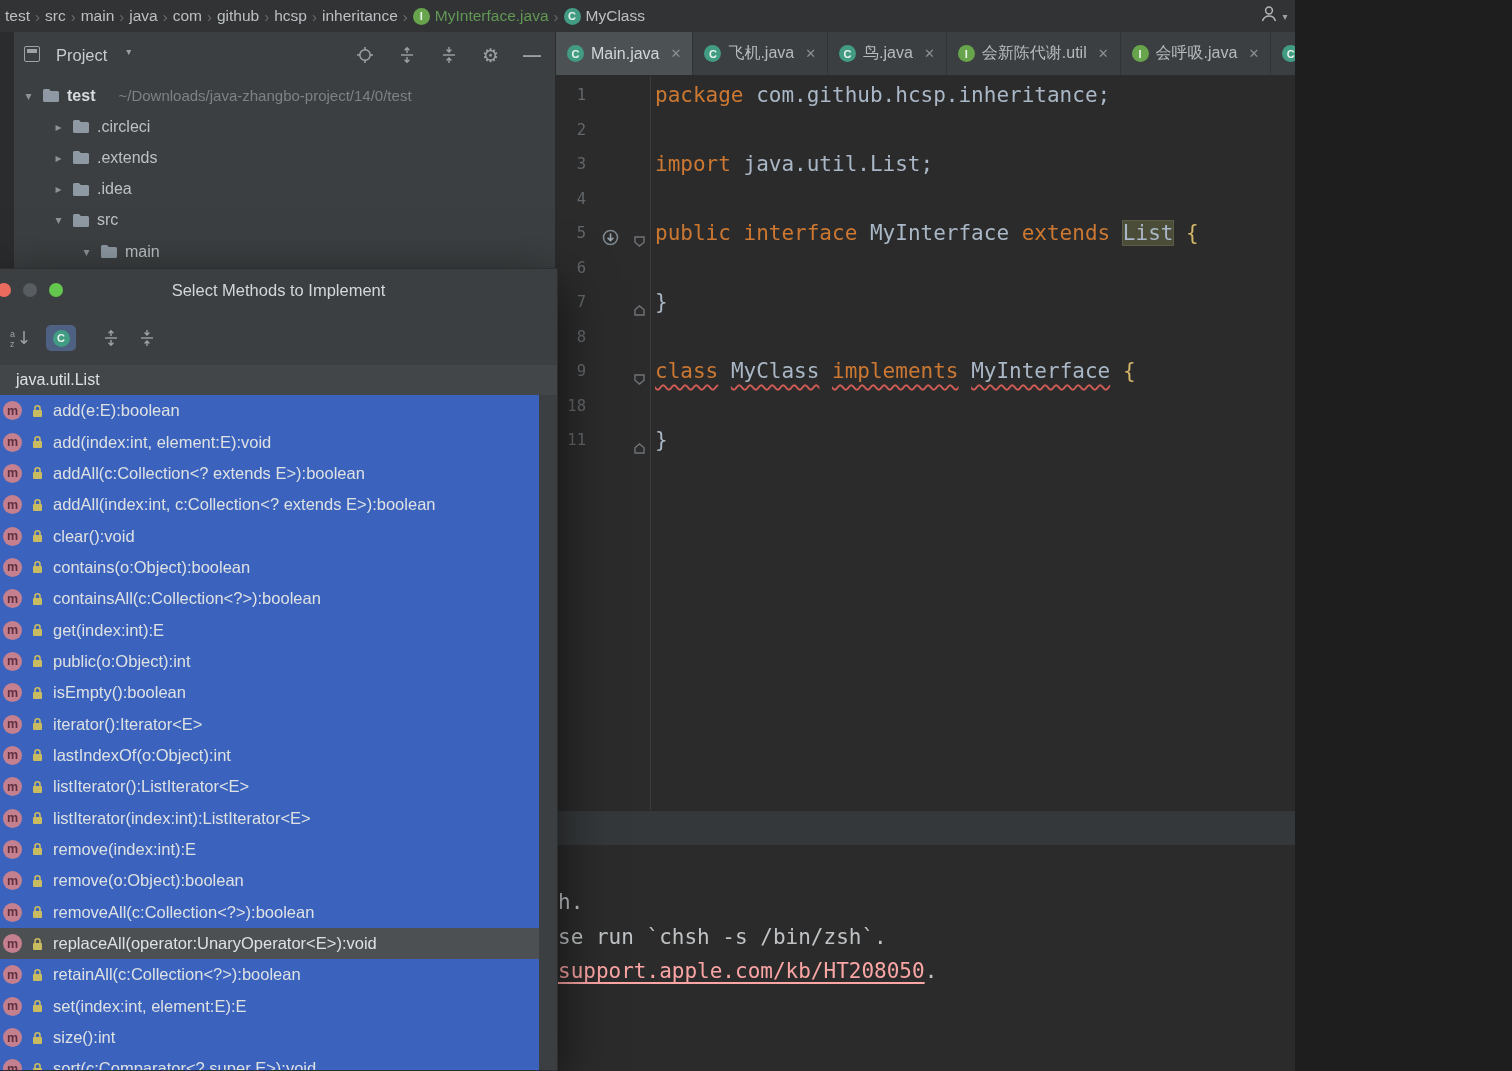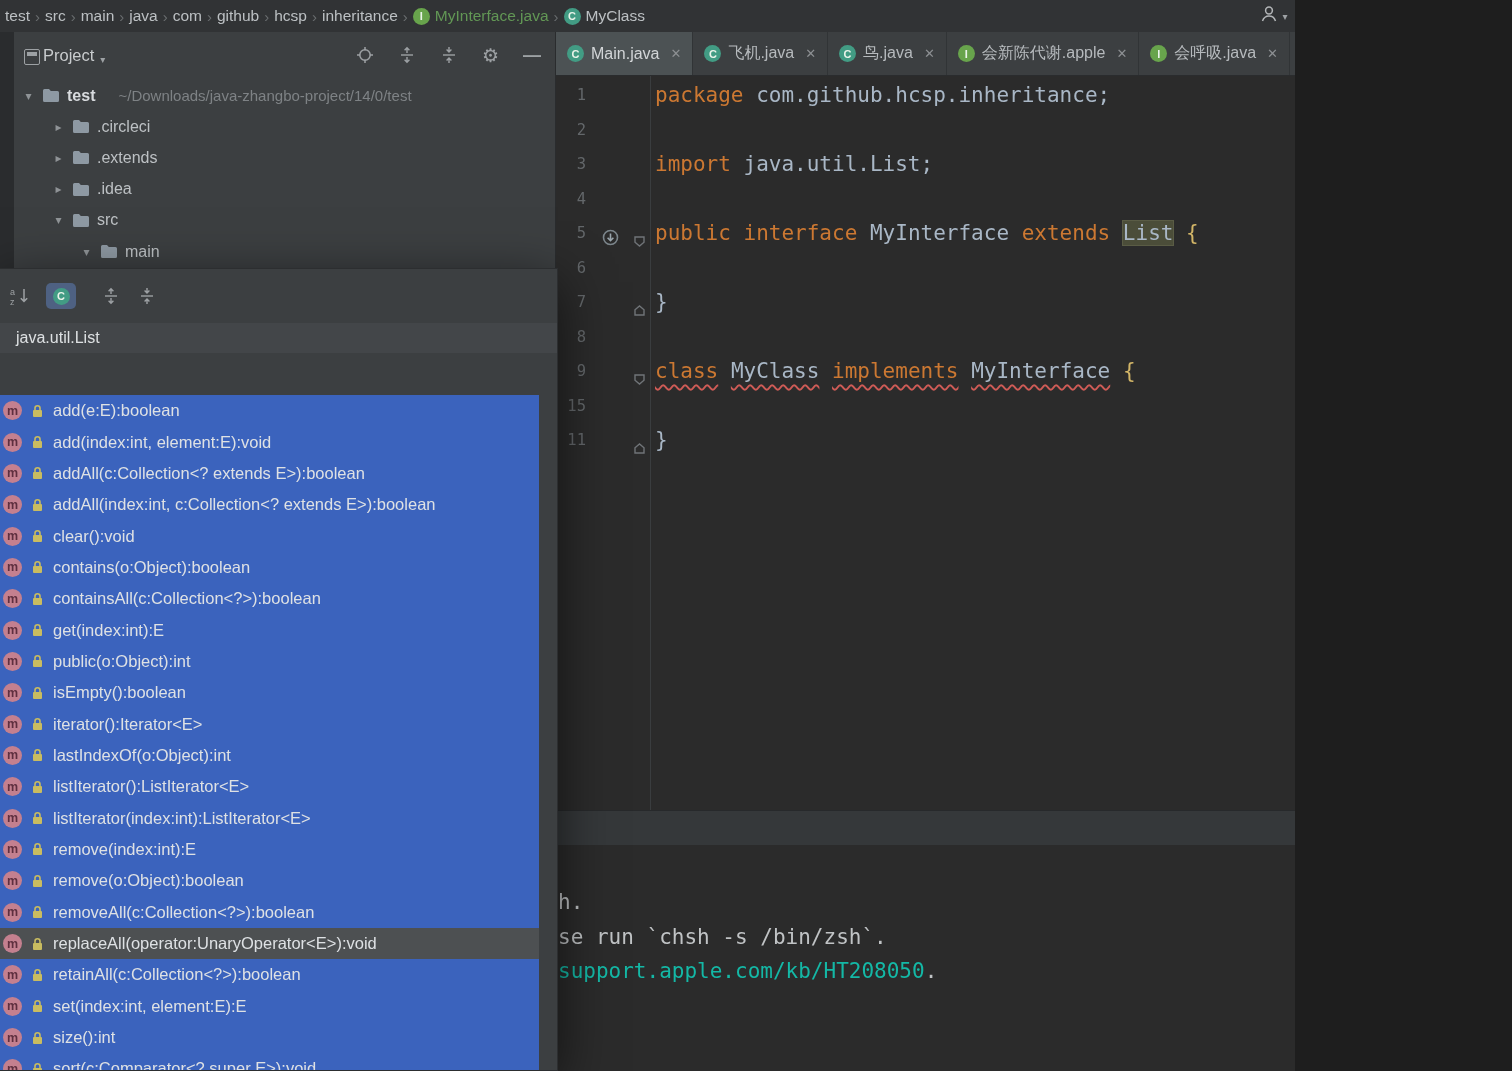--- a/index.html
+++ b/index.html
@@ -16,21 +16,21 @@
   .crumb-sep{color:#696d6f;font-size:15px;margin:0 4px}
   #topbar-right{position:absolute;right:0;top:0;height:32px;display:flex;align-items:center;gap:18px;padding-right:4px;background:#313335}
   .caret{color:#9da1a4;font-size:10px;margin-left:3px}
   #add-config{border:1px solid #5b5f62;border-radius:4px;color:#c7cacd;font-size:15px;padding:4px 14px;white-space:nowrap;background:transparent}
   #user-cluster{display:flex;align-items:center}
 
   
   #tool-stripe{position:absolute;left:0;top:32px;width:14px;height:1039px;background:#2a2c2e}
   #project-panel{position:absolute;left:14px;top:32px;width:542px;height:1039px;background:#3c3f41;border-right:1px solid #2a2c2e}
   #project-header{height:46px;display:flex;align-items:center;padding:0 14px 0 10px}
-  #project-title{color:#c9ccce;font-size:16.5px;display:flex;align-items:flex-end;gap:3px}
+  #project-title{color:#c9ccce;font-size:16.5px;display:flex;align-items:flex-start;gap:16px}
   #project-title .pt-box{width:16px;height:16px;border:1.5px solid #9da1a4;border-radius:2px;display:inline-block;position:relative}
   #project-title .pt-box::after{content:"";position:absolute;left:2px;top:2px;right:2px;height:4px;background:#9da1a4}
   #project-actions{margin-left:auto;display:flex;gap:24px;align-items:center}
   .hdr-icon{color:#9da1a4;font-size:18px;line-height:1;display:inline-flex;align-items:center}
   #project-tree{position:absolute;left:0;top:48px;right:0}
   .tree-row{height:31.2px;display:flex;align-items:center;gap:7px;font-size:16px;color:#bdc1c4;white-space:nowrap}
   .indent0{padding-left:8px}.indent1{padding-left:38px}.indent2{padding-left:66px}
   .tree-chevron{color:#8f9396;font-size:12px;width:13px;text-align:center}
   .tree-label.bold{color:#d8dbde;font-weight:700}
   .tree-path{color:#7e8285;font-size:15px;margin-left:16px}
@@ -59,21 +59,21 @@
   .tok-id{color:#a9b7c6}
   .tok-sel{background:#4b4d39;box-shadow:0 0 0 1px #5a5c45}
   .tok-err{text-decoration-line:underline;text-decoration-style:wavy;text-decoration-color:#cf5b56;
     text-decoration-thickness:1.5px;text-underline-offset:6px}
   .tok-brace{color:#d2b567}
 
   
   #run-strip{position:absolute;left:556px;top:810px;width:956px;height:35px;background:#35383a;border-top:1px solid #27292b}
   #terminal{position:absolute;left:556px;top:845px;width:956px;height:226px;background:#2b2b2b;padding-top:40px}
   .term-line{height:34.5px;line-height:34.5px;padding-left:2px;font-family:"DejaVu Sans Mono",monospace;font-size:21px;color:#c0c3c5;white-space:pre}
-  .term-link{color:#14b8a6;text-underline-offset:4px}
+  .term-link{color:#fca5a5;text-decoration:underline;text-underline-offset:4px}
   #watermark{position:absolute;left:1318px;top:1020px;color:#5f6365;font-size:17px;letter-spacing:1px}
 
   
   #dialog{position:absolute;left:0;top:268px;width:558px;height:803px;background:#3c3f41;z-index:10;
     box-shadow:0 14px 50px rgba(0,0,0,.6);border:1px solid #2c2e30;border-left:none}
   #dlg-title{position:relative;height:42px;display:flex;align-items:center}
   .lights{display:flex;gap:12px;margin-left:-3px;align-items:center}
   .light{width:14px;height:14px;border-radius:50%}
   .light.red{background:#ec6b5f}.light.min{background:#585d61}.light.zoom{background:#63c74f}
   #dlg-title-text{position:absolute;left:0;right:0;text-align:center;color:#d4d7d9;font-size:16.5px}
@@ -263,21 +263,21 @@
         <span class="tab-label">飞机.java</span>
         <span class="tab-close">✕</span>
       </div>
       <div class="tab">
         <span class="ficon class">C</span>
         <span class="tab-label">鸟.java</span>
         <span class="tab-close">✕</span>
       </div>
       <div class="tab">
         <span class="ficon interface">I</span>
-        <span class="tab-label">会新陈代谢.apple</span>
+        <span class="tab-label">会新陈代谢.util</span>
         <span class="tab-close">✕</span>
       </div>
       <div class="tab">
         <span class="ficon interface">I</span>
         <span class="tab-label">会呼吸.java</span>
         <span class="tab-close">✕</span>
       </div>
       <div class="tab">
         <span class="ficon class">C</span>
         <span class="tab-label">AbstractXX</span>
@@ -298,40 +298,48 @@
               <path d="M2 2h9v5.2L6.5 11 2 7.2z" fill="none" stroke="#707478" stroke-width="1.4"></path>
             </svg></span><span class="code-text"><span class="tok-kw">public</span><span class="tok-id"> </span><span class="tok-kw">interface</span><span class="tok-id"> MyInterface </span><span class="tok-kw">extends</span><span class="tok-id"> </span><span class="tok-id tok-sel">List</span><span class="tok-id"> </span><span class="tok-brace">{</span></span></div>
         <div class="code-row"><span class="lnum">6</span><span class="code-text"></span></div>
         <div class="code-row"><span class="lnum">7</span><span class="fold"><svg width="13" height="13" viewBox="0 0 13 13">
               <path d="M2 11h9V5.8L6.5 2 2 5.8z" fill="none" stroke="#707478" stroke-width="1.4"></path>
             </svg></span><span class="code-text"><span class="tok-id">}</span></span></div>
         <div class="code-row"><span class="lnum">8</span><span class="code-text"></span></div>
         <div class="code-row"><span class="lnum">9</span><span class="fold"><svg width="13" height="13" viewBox="0 0 13 13">
               <path d="M2 2h9v5.2L6.5 11 2 7.2z" fill="none" stroke="#707478" stroke-width="1.4"></path>
             </svg></span><span class="code-text"><span class="tok-kw tok-err">class</span><span class="tok-id"> </span><span class="tok-id tok-err">MyClass</span><span class="tok-id"> </span><span class="tok-kw tok-err">implements</span><span class="tok-id"> </span><span class="tok-id tok-err">MyInterface</span><span class="tok-id"> </span><span class="tok-brace">{</span></span></div>
-        <div class="code-row"><span class="lnum">15</span><span class="code-text"></span></div>
+        <div class="code-row"><span class="lnum">18</span><span class="code-text"></span></div>
         <div class="code-row"><span class="lnum">11</span><span class="fold"><svg width="13" height="13" viewBox="0 0 13 13">
               <path d="M2 11h9V5.8L6.5 2 2 5.8z" fill="none" stroke="#707478" stroke-width="1.4"></path>
             </svg></span><span class="code-text"><span class="tok-id">}</span></span></div>
       </div>
   </div>
 
   <div id="run-strip"></div>
 
   <div id="terminal">
     <div id="terminal-lines">
         <div class="term-line">h.</div>
         <div class="term-line">se run `chsh -s /bin/zsh`.</div>
         <div class="term-line"><span class="term-link">support.apple.com/kb/HT208050</span><span>.</span></div>
       </div>
   </div>
 
   <div id="watermark">@稀土掘金技术社区</div>
 
   <div id="dialog">
+    <div id="dlg-title">
+      <span class="lights">
+        <span class="light red"></span>
+        <span class="light min"></span>
+        <span class="light zoom"></span>
+      </span>
+      <span id="dlg-title-text">Select Methods to Implement</span>
+    </div>
     <div id="dlg-toolbar">
       <span class="tb-icon">
         <svg width="24" height="20" viewBox="0 0 24 20">
             <text x="2" y="9" font-size="9" fill="#9da1a4">a</text>
             <text x="2" y="19" font-size="9" fill="#9da1a4">z</text>
             <path d="M16 3v12M12.8 12.2 16 15.4l3.2-3.2" fill="none" stroke="#9da1a4" stroke-width="1.5"></path>
           </svg>
       </span>
       <span class="tb-cbtn">
         <span class="ficon class">C</span>

